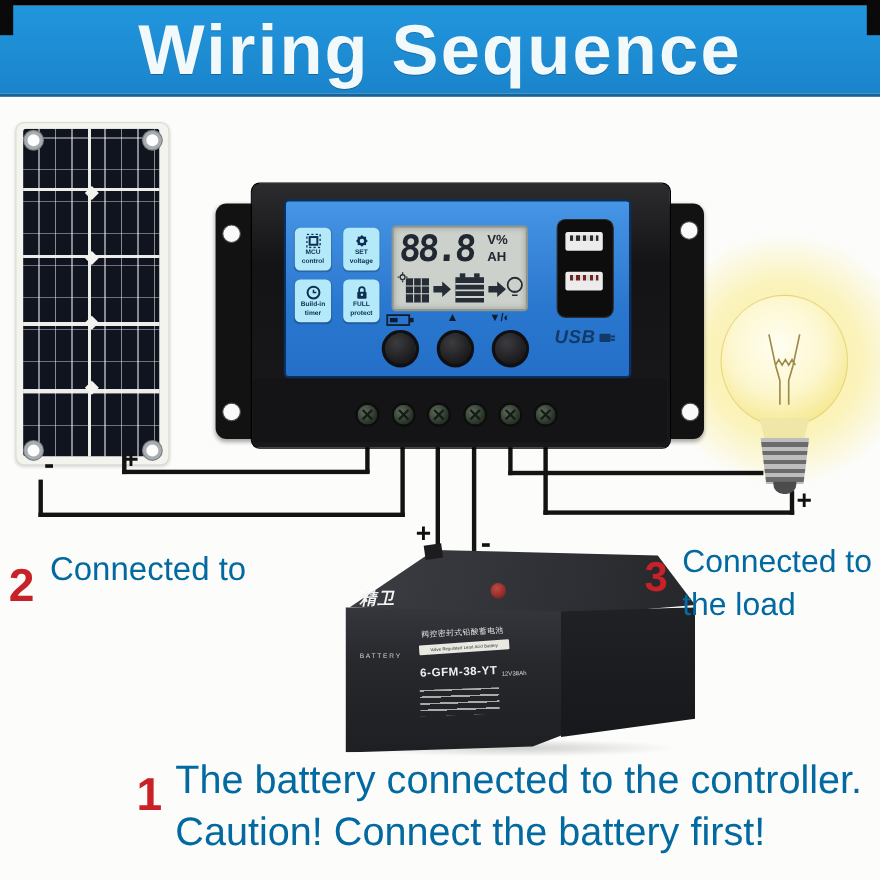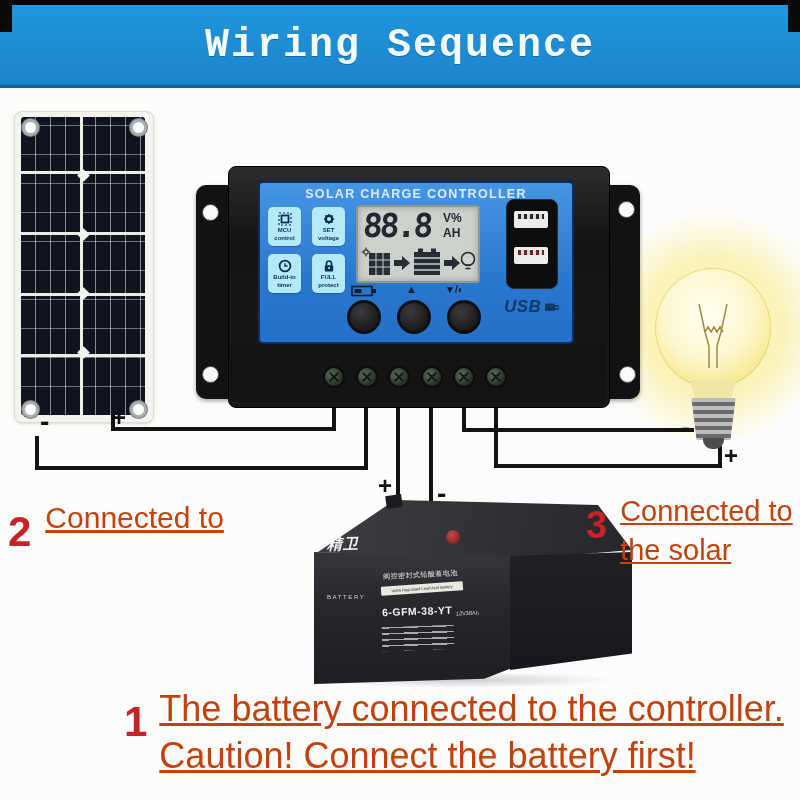--- a/index.html
+++ b/index.html
@@ -3,21 +3,21 @@
 <meta charset="utf-8">
 <style>
   html,body{margin:0;padding:0;background:#ffffff;}
   #root{position:relative;width:800px;height:800px;background:#fcfcfb;overflow:hidden;
         font-family:"Liberation Sans",sans-serif;color:#1c1c1e;}
   .abs{position:absolute;}
   
   .banner{left:0;top:0;width:800px;height:88px;background:linear-gradient(180deg,#2196dd,#1a84cb);
           border-top:5px solid #050505;box-sizing:border-box;display:flex;align-items:center;justify-content:center;
           border-bottom:3px solid #15639b;}
-  .banner-title{font-family:Liberation Mono, monospace;font-weight:700;font-size:40px;color:#f2f9fb;
+  .banner-title{font-family:Liberation Sans, sans-serif;font-weight:700;font-size:64px;color:#f2f9fb;
           letter-spacing:2px;text-shadow:0 1px 0 rgba(0,0,0,.25);}
   .corner{background:#0a0a0a;}
   
   .panel-frame{left:14px;top:111px;width:138px;height:310px;background:#f4f4ee;border:1px solid #dcdcd4;border-radius:8px;box-shadow:0 1px 3px rgba(0,0,0,.15);}
   .panel-cells{left:21px;top:117px;width:124px;height:298px;border-radius:3px;background:
       linear-gradient(90deg, transparent 59px, #eeeee8 59px, #eeeee8 62px, transparent 62px),
       repeating-linear-gradient(0deg, rgba(255,255,255,0) 0 58px, rgba(248,248,244,.95) 58px 61px),
       repeating-linear-gradient(90deg, rgba(255,255,255,0) 0 14px, rgba(255,255,255,.5) 14px 15px),
       repeating-linear-gradient(0deg, rgba(255,255,255,0) 0 28px, rgba(255,255,255,.4) 28px 29px),
       #10141f;}
@@ -81,21 +81,21 @@
   .bat-logo-sub{color:#d2d2d2;font-size:6px;letter-spacing:1.6px;}
   .bat-cn{color:#e6e6e6;font-size:7px;letter-spacing:.5px;}
   .bat-strip{background:#e9e9e2;color:#33342f;font-size:4px;width:82px;height:9px;line-height:9px;
         text-align:center;border-radius:1px;overflow:hidden;white-space:nowrap;}
   .bat-model{color:#f0f0f0;font-weight:bold;font-size:10.5px;letter-spacing:.5px;}
   .bat-rating{color:#d6d6d6;font-size:5.5px;}
   .bat-fineprint{width:72px;height:24px;background:repeating-linear-gradient(180deg,rgba(215,215,215,.75) 0 1.5px,transparent 1.5px 6px);}
   
   .step{display:flex;align-items:flex-start;}
   .step-num{color:#c82127;font-weight:bold;}
-  .step-text{color:#c2410c;text-decoration:underline;}
+  .step-text{color:#0369a1;}
 </style>
 </head>
 <body>
 
 <div id="root">
 
   <div class="abs banner">
     <span class="banner-title">Wiring Sequence</span>
   </div>
   <div class="abs corner" style="left:0;top:0;width:12px;height:32px;"></div>
@@ -135,21 +135,20 @@
   <span class="pol" style="left:681px;top:414px;font-size:28px;">-</span>
   <span class="pol" style="left:724px;top:444px;">+</span>
 
   <div class="abs bracket"></div>
   <div class="abs bracket-hole" style="left:202px;top:204px;"></div>
   <div class="abs bracket-hole" style="left:202px;top:366px;"></div>
   <div class="abs bracket-hole" style="left:618px;top:201px;"></div>
   <div class="abs bracket-hole" style="left:619px;top:366px;"></div>
   <div class="abs body"></div>
   <div class="abs face"></div>
-  <div class="abs face-title">SOLAR CHARGE CONTROLLER</div>
 
   <div class="abs badge" style="left:268px;top:207px;">
     <svg width="14" height="14" viewBox="0 0 14 14">
       <rect x="1" y="1" width="12" height="12" fill="none" stroke="currentColor" stroke-width="1.2" stroke-dasharray="2 2"></rect>
       <rect x="3.5" y="3.5" width="7" height="7" fill="none" stroke="currentColor" stroke-width="1.8"></rect>
     </svg>
     <span class="badge-label">MCU</span>
     <span class="badge-label">control</span>
   </div>
   <div class="abs badge" style="left:312px;top:207px;">
@@ -271,21 +270,21 @@
   <div class="abs step" style="left:8px;top:498px;">
     <span class="step-num" style="font-size:42px;margin-top:10px;">2</span>
     <div class="step-text" style="margin-left:14px;font-size:30px;line-height:1.33;">
       <div>Connected to</div>
     </div>
   </div>
   <div class="abs step" style="left:586px;top:492px;">
     <span class="step-num" style="font-size:38px;margin-top:12px;">3</span>
     <div class="step-text" style="margin-left:13px;font-size:29px;line-height:1.34;">
       <div>Connected to</div>
-      <div>the solar</div>
+      <div>the load</div>
     </div>
   </div>
   <div class="abs step" style="left:124px;top:686px;">
     <span class="step-num" style="font-size:42px;margin-top:12px;">1</span>
     <div class="step-text" style="margin-left:12px;font-size:36px;line-height:1.3;">
       <div>The battery connected to the controller.</div>
       <div>Caution! Connect the battery first!</div>
     </div>
   </div>
 

